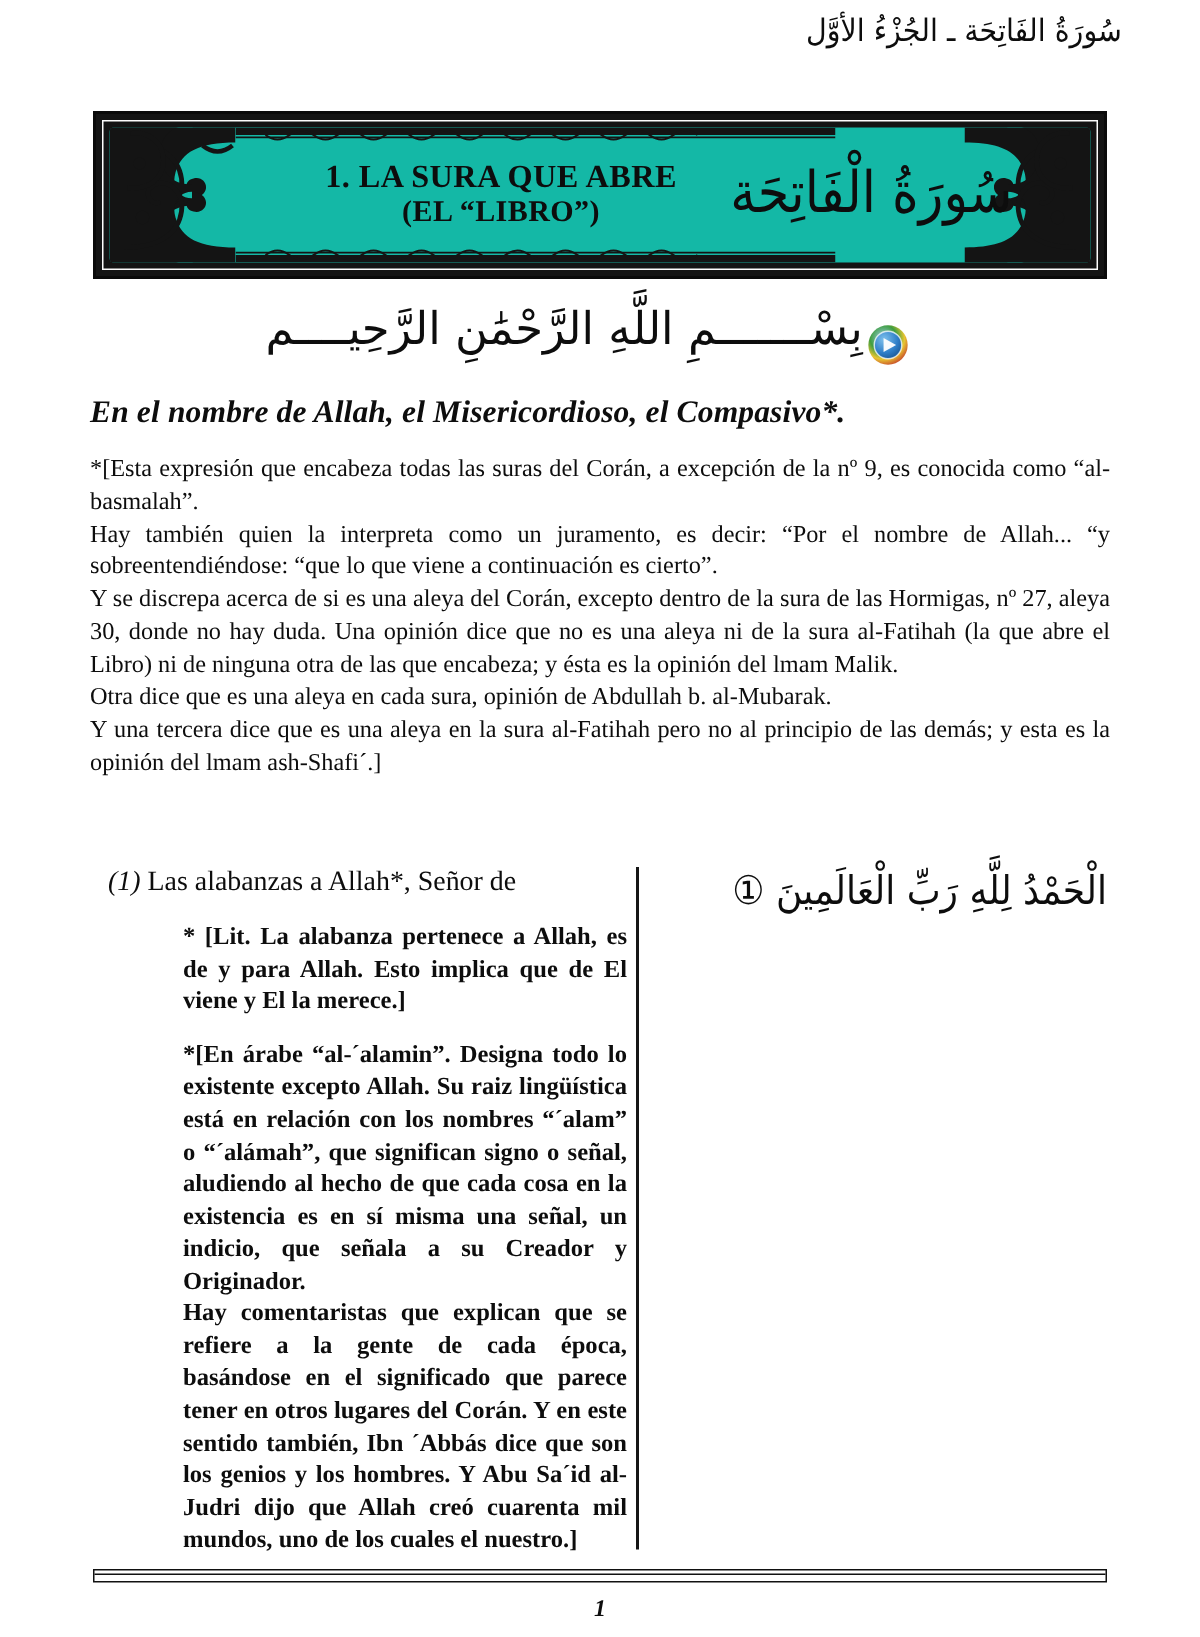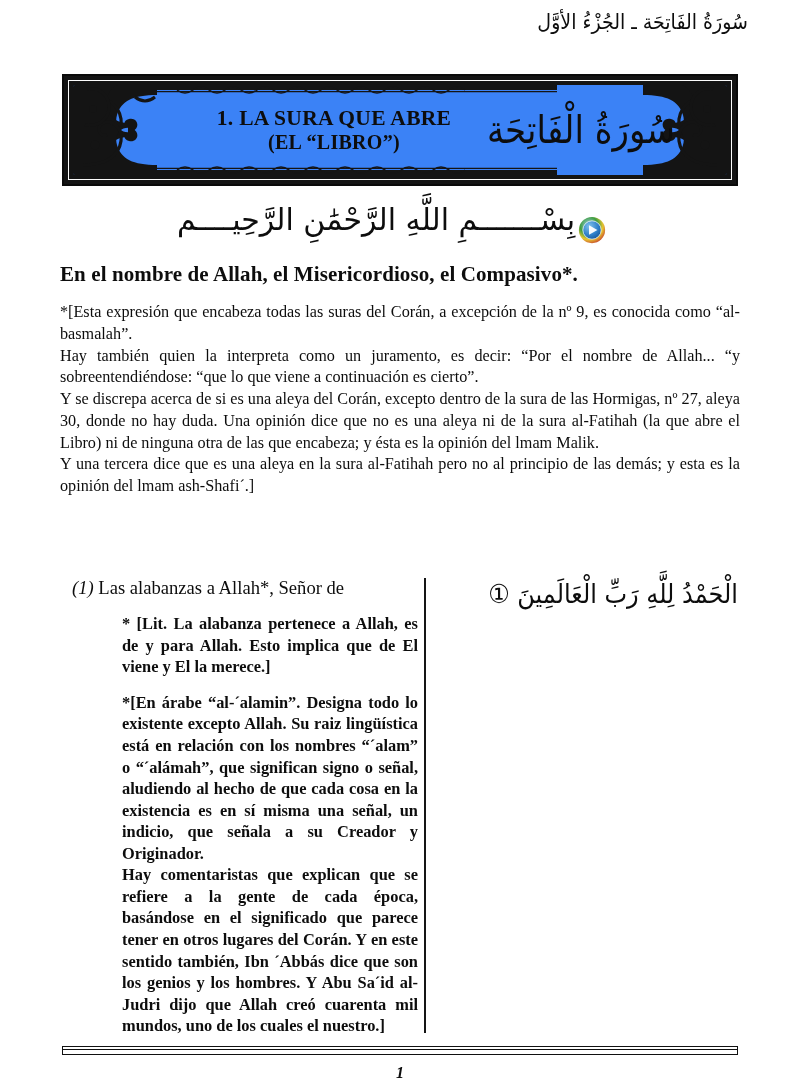--- a/index.html
+++ b/index.html
@@ -60,21 +60,21 @@
     content: "";
     position: absolute;
     left: 4px; top: 4px; right: 4px; bottom: 4px;
     border: 1px solid #fdfdfd;
     pointer-events: none;
   }
   .title-inner {
     position: relative;
     width: 100%;
     height: 100%;
-    background: #3b82f6;
+    background: #14b8a6;
     box-sizing: border-box;
     border-radius: 3px;
     overflow: hidden;
   }
   .corner-orn {
     position: absolute;
     width: 84px;
     height: 94px;
     pointer-events: none;
   }
@@ -154,20 +154,21 @@
 
   
   .section-heading {
     position: absolute;
     left: 60px;
     top: 262px;
     font-weight: bold;
     font-size: 21px;
     letter-spacing: .1px;
     white-space: nowrap;
+    font-style: italic;
   }
 
   
   .note-block {
     position: absolute;
     left: 60px;
     width: 680px;
     top: 302px;
     font-size: 16.2px;
     line-height: 1.345;
@@ -367,20 +368,21 @@
   <circle cx="16" cy="16" r="10.5" fill="none" stroke="#ffffff" stroke-width="1.1" opacity="0.75"></circle>
   <path d="M12.6 10.6 L22.2 16 L12.6 21.4 Z" fill="#ffffff" opacity="0.95"></path>
 </svg>
 
 <div class="section-heading">En el nombre de Allah, el Misericordioso, el Compasivo*.</div>
 
 <div class="note-block">
   <p>*[Esta expresión que encabeza todas las suras del Corán, a excepción de la nº 9, es conocida como “al-basmalah”.</p>
   <p>Hay también quien la interpreta como un juramento, es decir: “Por el nombre de Allah... “y sobreentendiéndose: “que lo que viene a continuación es cierto”.</p>
   <p>Y se discrepa acerca de si es una aleya del Corán, excepto dentro de la sura de las Hormigas, nº 27, aleya 30, donde no hay duda. Una opinión dice que no es una aleya ni de la sura al-Fatihah (la que abre el Libro) ni de ninguna otra de las que encabeza; y ésta es la opinión del lmam Malik.</p>
+  <p class="last-left">Otra dice que es una aleya en cada sura, opinión de Abdullah  b. al-Mubarak.</p>
   <p>Y una tercera dice que es una aleya en la sura al-Fatihah pero no al principio de las demás; y esta es la opinión del lmam  ash-Shafi´.]</p>
 </div>
 
 <div class="verse-region">
   <div class="verse-divider"></div>
 
   <div class="verse-left">
     <div class="verse-main">
       <span class="vnum">(1)</span>
       <span class="vtext">Las alabanzas a Allah*, Señor de</span>

